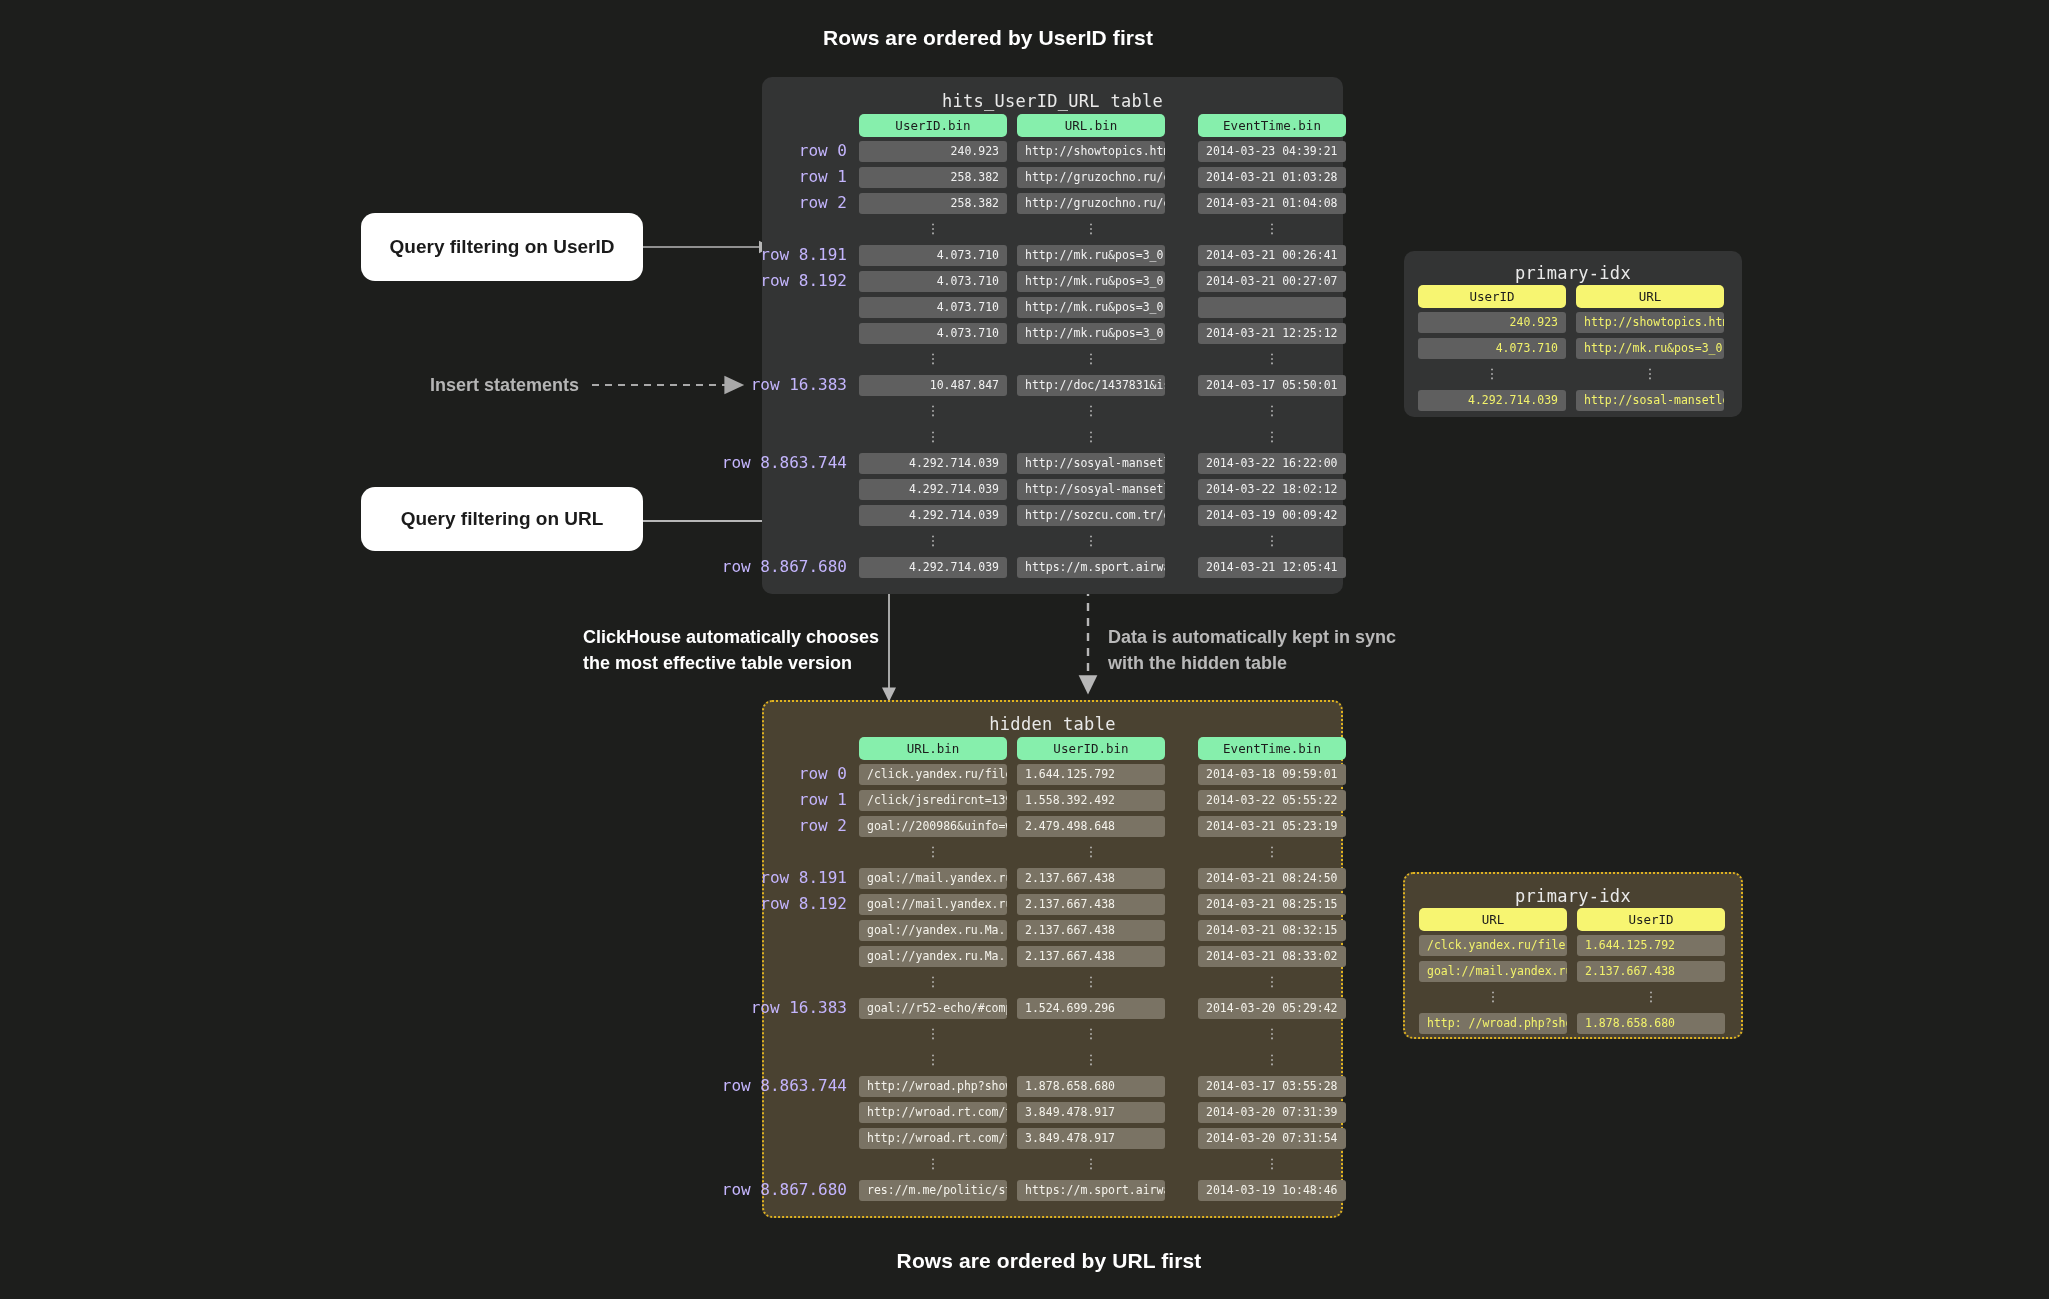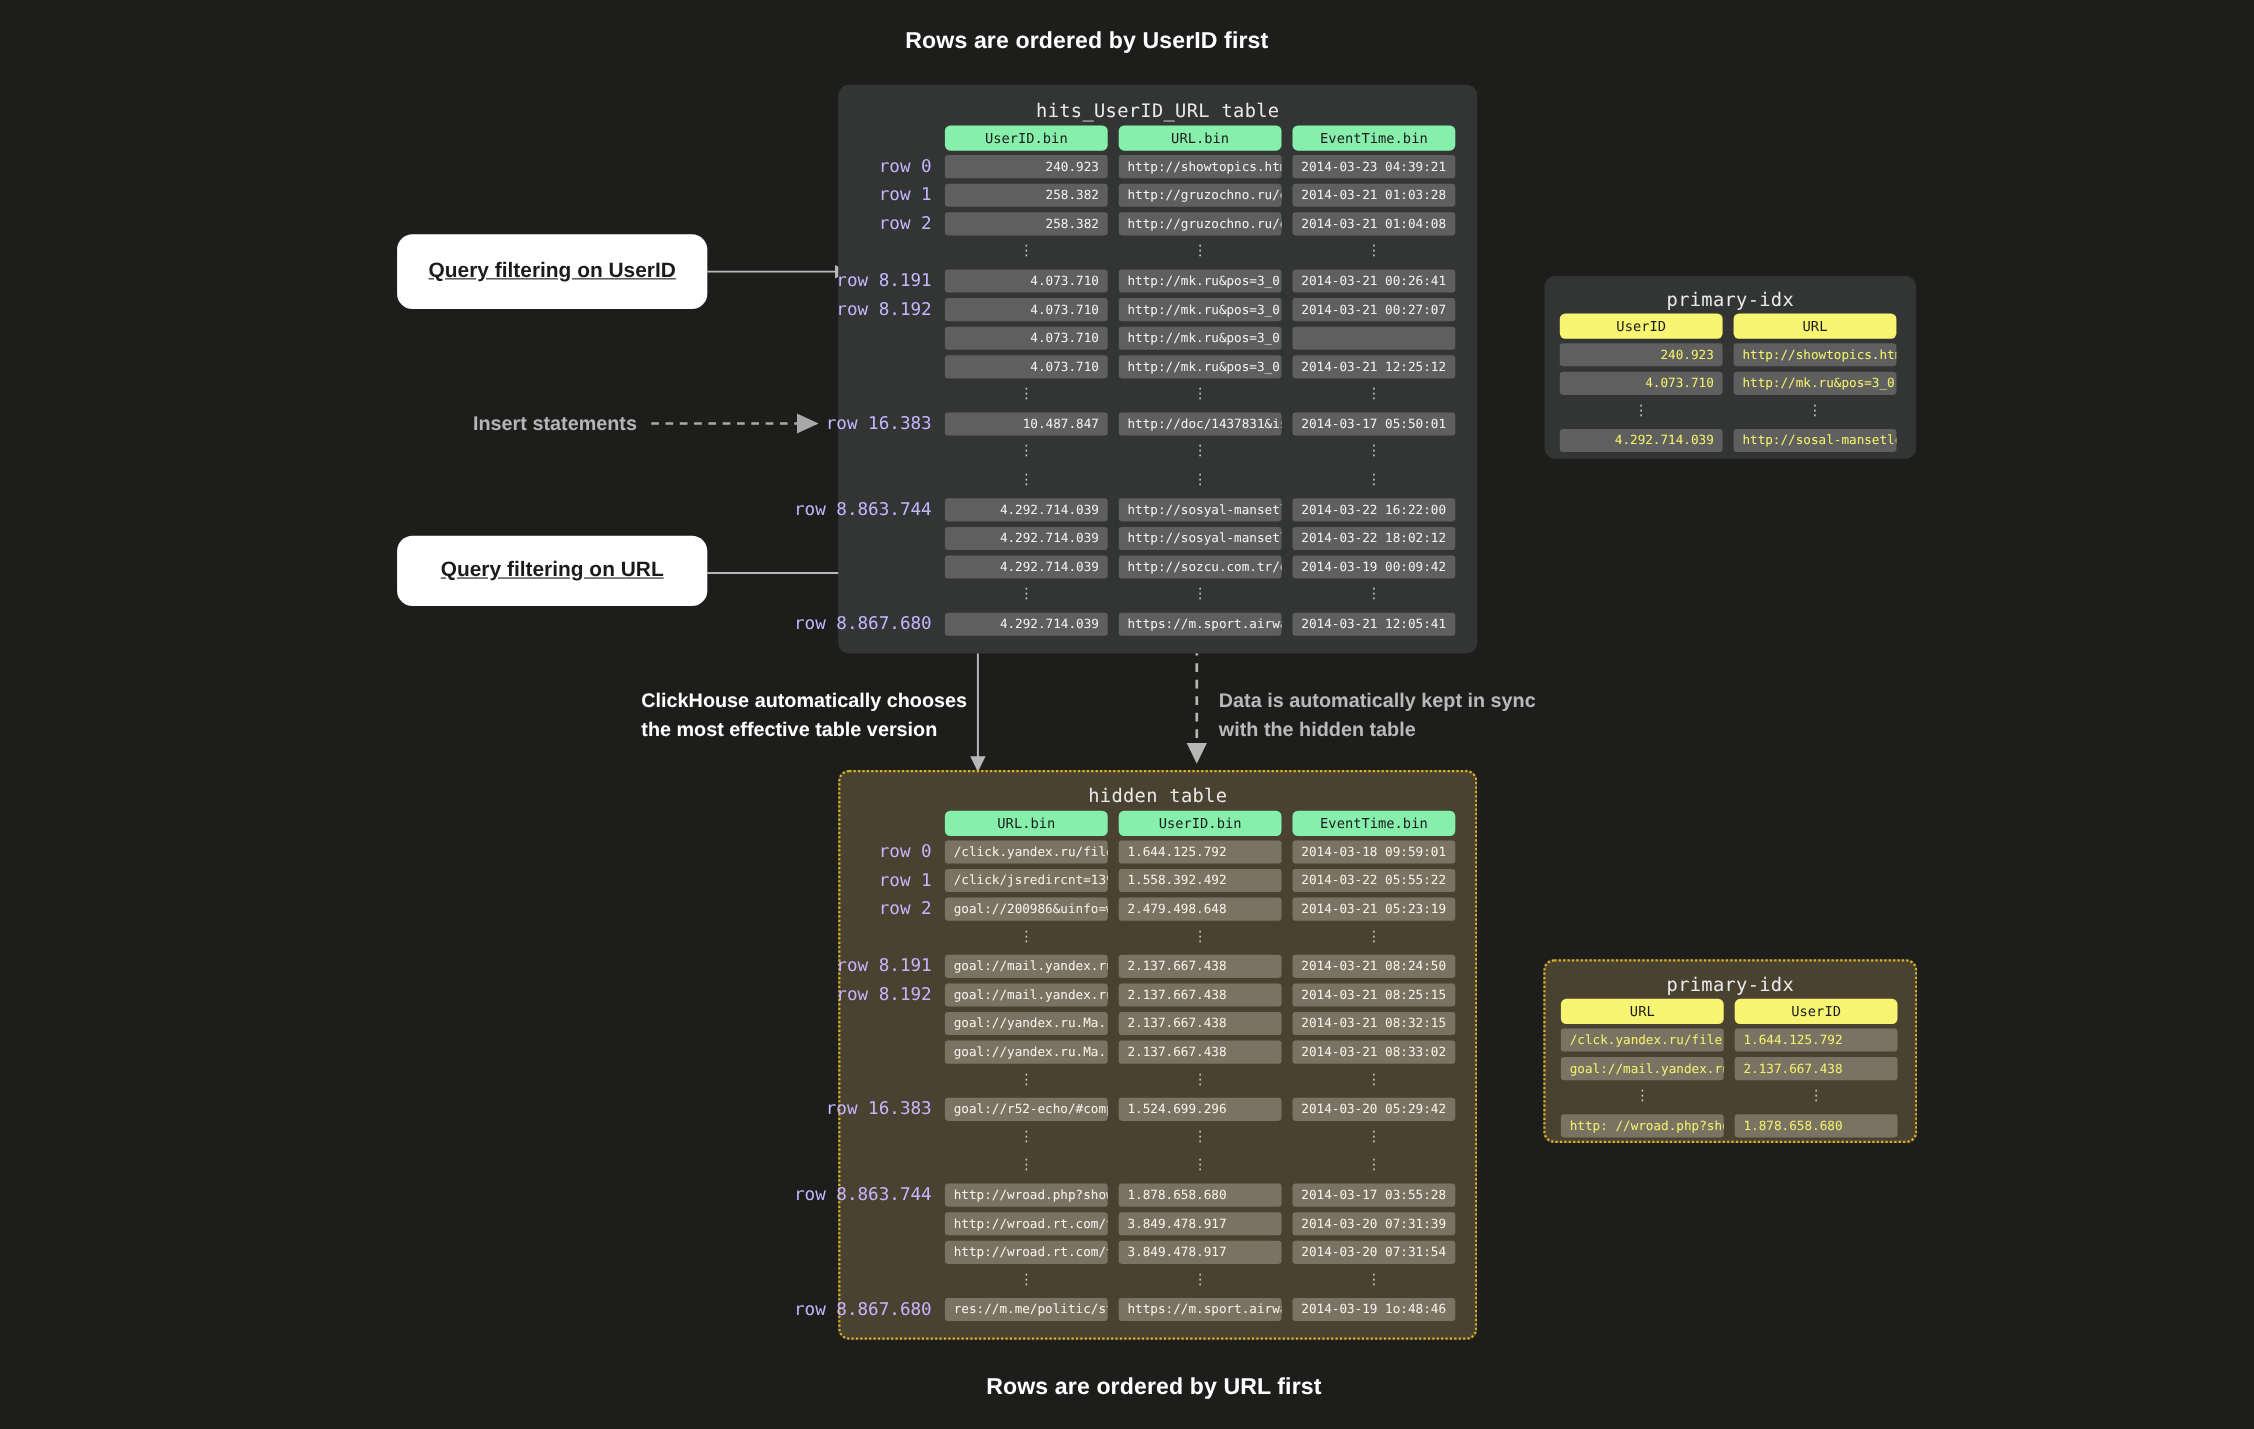--- a/index.html
+++ b/index.html
@@ -27,21 +27,20 @@
   
   .callout{
     position:absolute;
     background:#ffffff;
     border-radius:14px;
     display:flex;align-items:center;justify-content:center;
     color:#1b1b1b;
     font-weight:bold;
     font-size:19px;
     white-space:nowrap;
-    text-decoration:underline;
   }
   #callout-userid{left:361px;top:213px;width:282px;height:68px;}
   #callout-url{left:361px;top:487px;width:282px;height:64px;}
 
   
   .panel{position:absolute;}
   .panel-box{
     position:absolute;
     border-radius:10px;
   }
@@ -81,21 +80,21 @@
   .cell{
     width:148px;height:21px;
     border-radius:3px;
     margin-right:10px;
     display:flex;align-items:center;
     font-size:11.5px;
     box-sizing:border-box;
     padding:0 8px;
     overflow:hidden;white-space:nowrap;
   }
-  .cell:last-child{margin-right:0;}
+  .cell:last-child{margin-right:0;margin-left:23px;}
   .hdr{
     background:#86efac;
     color:#1c1c1c;
     height:23px;
     justify-content:center;
     border-radius:5px;
     font-size:12.5px;
   }
   .dark .cell.data{background:#5f5f5f;color:#f2f2f2;}
   .olive .cell.data{background:#7a7364;color:#f5f3ec;}

